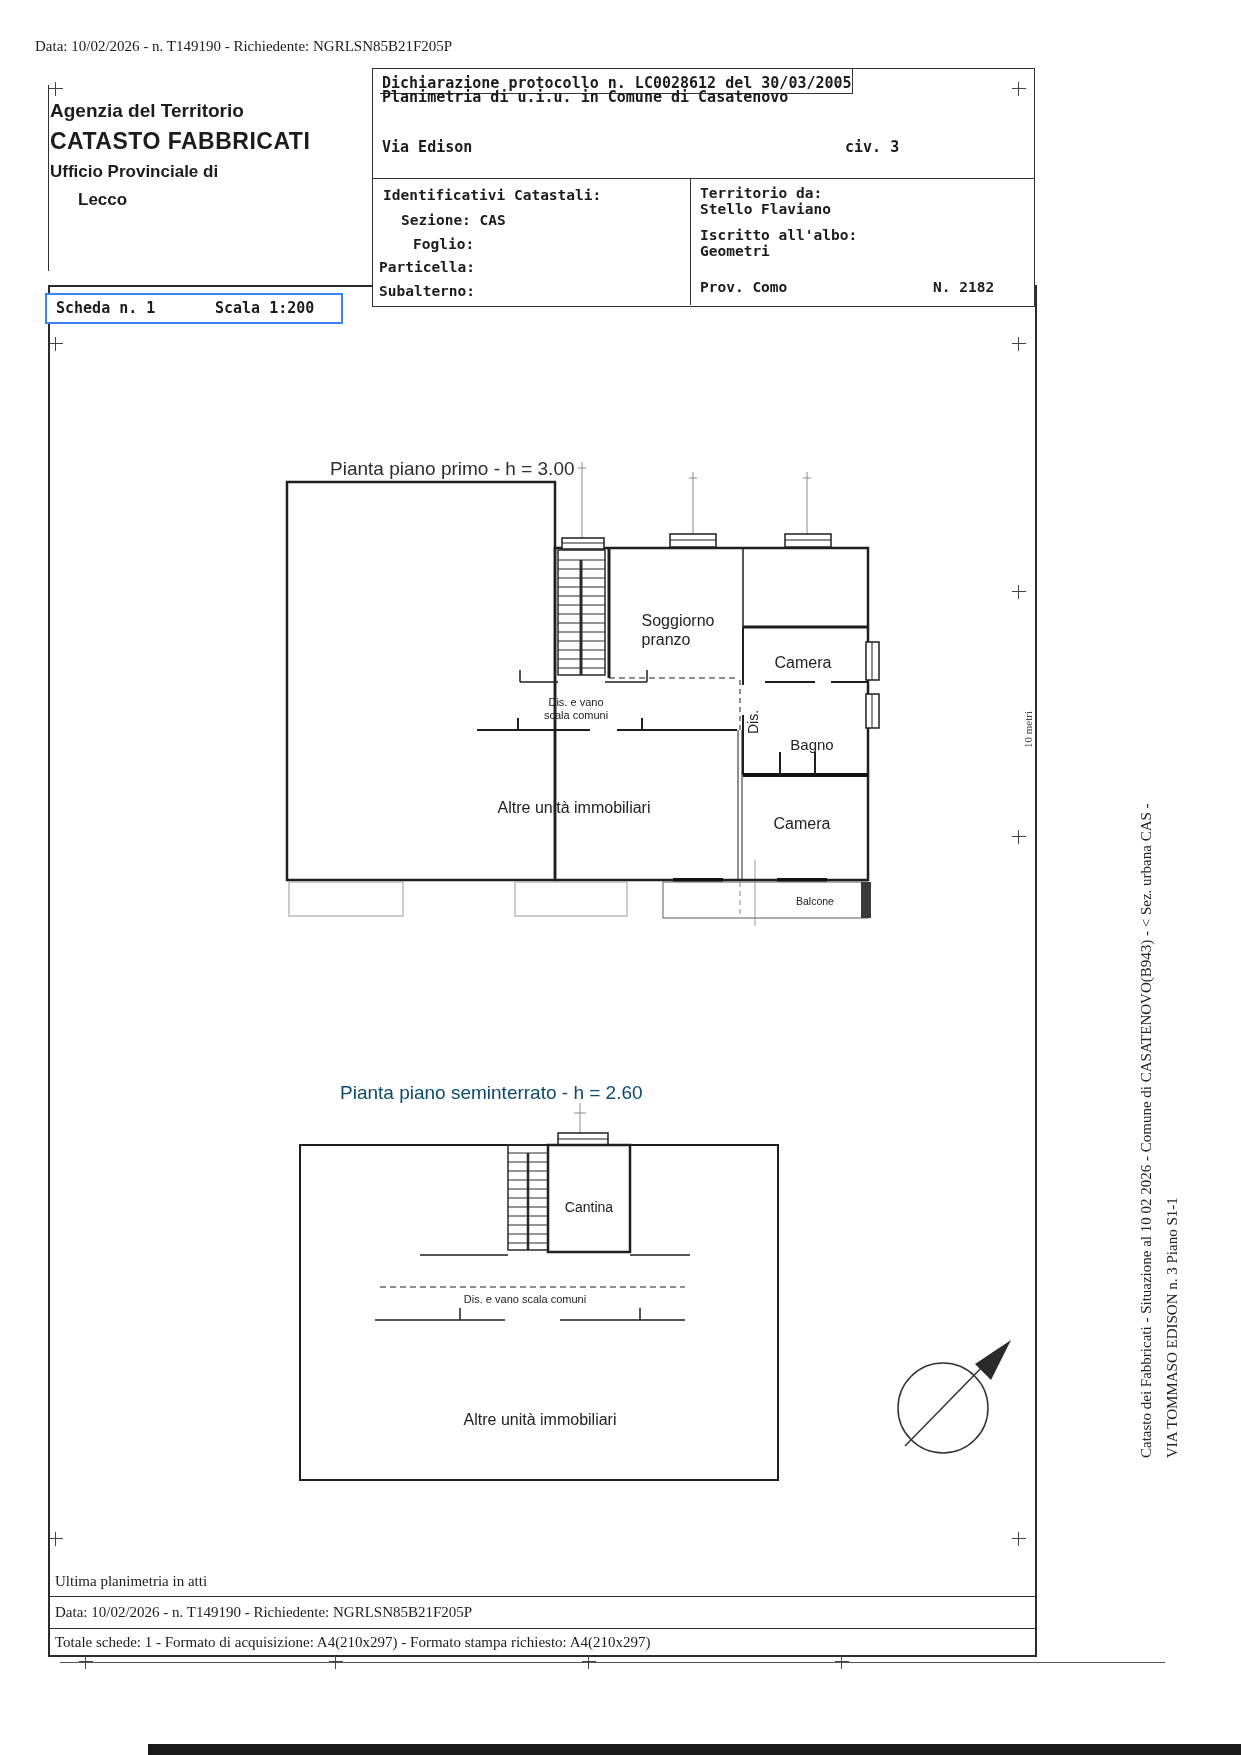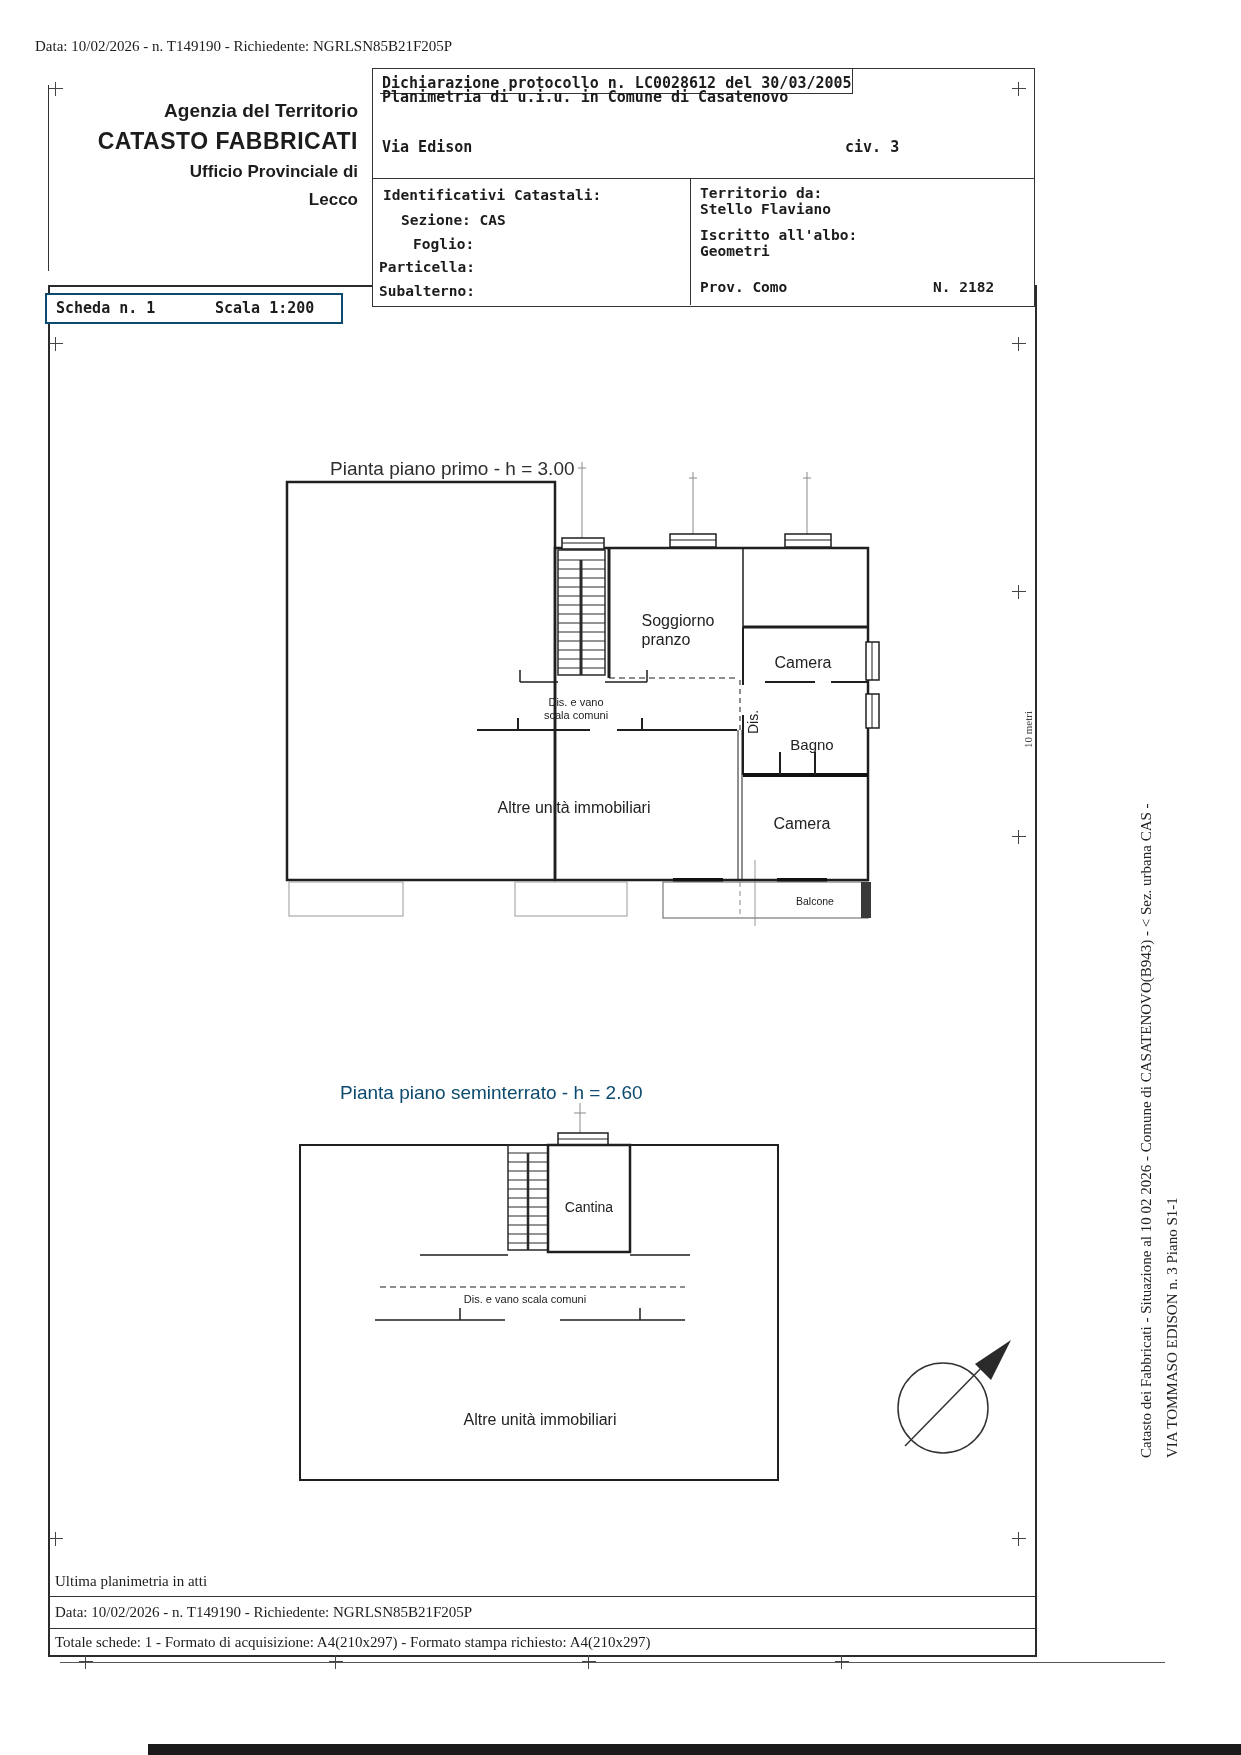--- a/index.html
+++ b/index.html
@@ -21,21 +21,21 @@
 </style>
 </head>
 <body>
 
 <div id="page">
 
   <div class="abs serif" style="left:35px;top:38px;font-size:15px;">Data: 10/02/2026 - n. T149190 - Richiedente: NGRLSN85B21F205P</div>
 
   <div class="vline" style="left:48px;top:85px;height:186px;"></div>
 
-  <div class="abs" style="left:50px;top:100px;width:308px;text-align:right;">
+  <div class="abs" style="left:50px;top:100px;width:308px;text-align:left;">
     <div class="sans" style="font-size:19px;font-weight:bold;">Agenzia del Territorio</div>
     <div class="sans" style="font-size:23px;font-weight:bold;margin-top:6px;letter-spacing:0.5px;">CATASTO FABBRICATI</div>
     <div class="sans" style="font-size:17px;font-weight:bold;margin-top:7px;">Ufficio Provinciale di</div>
     <div class="sans" style="font-size:17px;font-weight:bold;margin-top:8px;padding-left:28px;">Lecco</div>
   </div>
 
   <div class="abs" style="left:48px;top:285px;width:985px;height:1368px;border:2px solid #2b2b2b;"></div>
 
   <div class="abs" style="left:372px;top:68px;width:661px;height:237px;border:1.5px solid #333;background:#fff;"></div>
   <div class="hline" style="left:372px;top:178px;width:662px;"></div>
@@ -54,21 +54,21 @@
   <div class="abs mono" style="left:379px;top:259px;font-size:14.5px;">Particella:</div>
   <div class="abs mono" style="left:379px;top:283px;font-size:14.5px;">Subalterno:</div>
 
   <div class="abs mono" style="left:700px;top:185px;font-size:14.5px;">Territorio da:</div>
   <div class="abs mono" style="left:700px;top:201px;font-size:14.5px;">Stello Flaviano</div>
   <div class="abs mono" style="left:700px;top:227px;font-size:14.5px;">Iscritto all'albo:</div>
   <div class="abs mono" style="left:700px;top:243px;font-size:14.5px;">Geometri</div>
   <div class="abs mono" style="left:700px;top:279px;font-size:14.5px;">Prov. Como</div>
   <div class="abs mono" style="left:933px;top:279px;font-size:14.5px;">N. 2182</div>
 
-  <div class="abs" style="left:45px;top:293px;width:294px;height:27px;border:2px solid #0c4a6e;background:#fff;">
+  <div class="abs" style="left:45px;top:293px;width:294px;height:27px;border:2px solid #3b82f6;background:#fff;">
     <span class="abs mono" style="left:9px;top:4px;font-size:15px;">Scheda n. 1</span>
     <span class="abs mono" style="left:168px;top:4px;font-size:15px;">Scala 1:200</span>
   </div>
 
   <div class="abs sans" style="left:330px;top:458px;font-size:19px;color:#2e2e2e;">Pianta piano primo - h = 3.00</div>
 
   <svg style="left:275px;top:430px;" width="620" height="500" viewBox="0 0 620 500">
 
     <g stroke="#8a8a8a" stroke-width="1" fill="none">
       <path d="M307 32 V118 M418 42 V104 M532 42 V104 M303 38 H311 M414 48 H422 M528 48 H536"></path>

